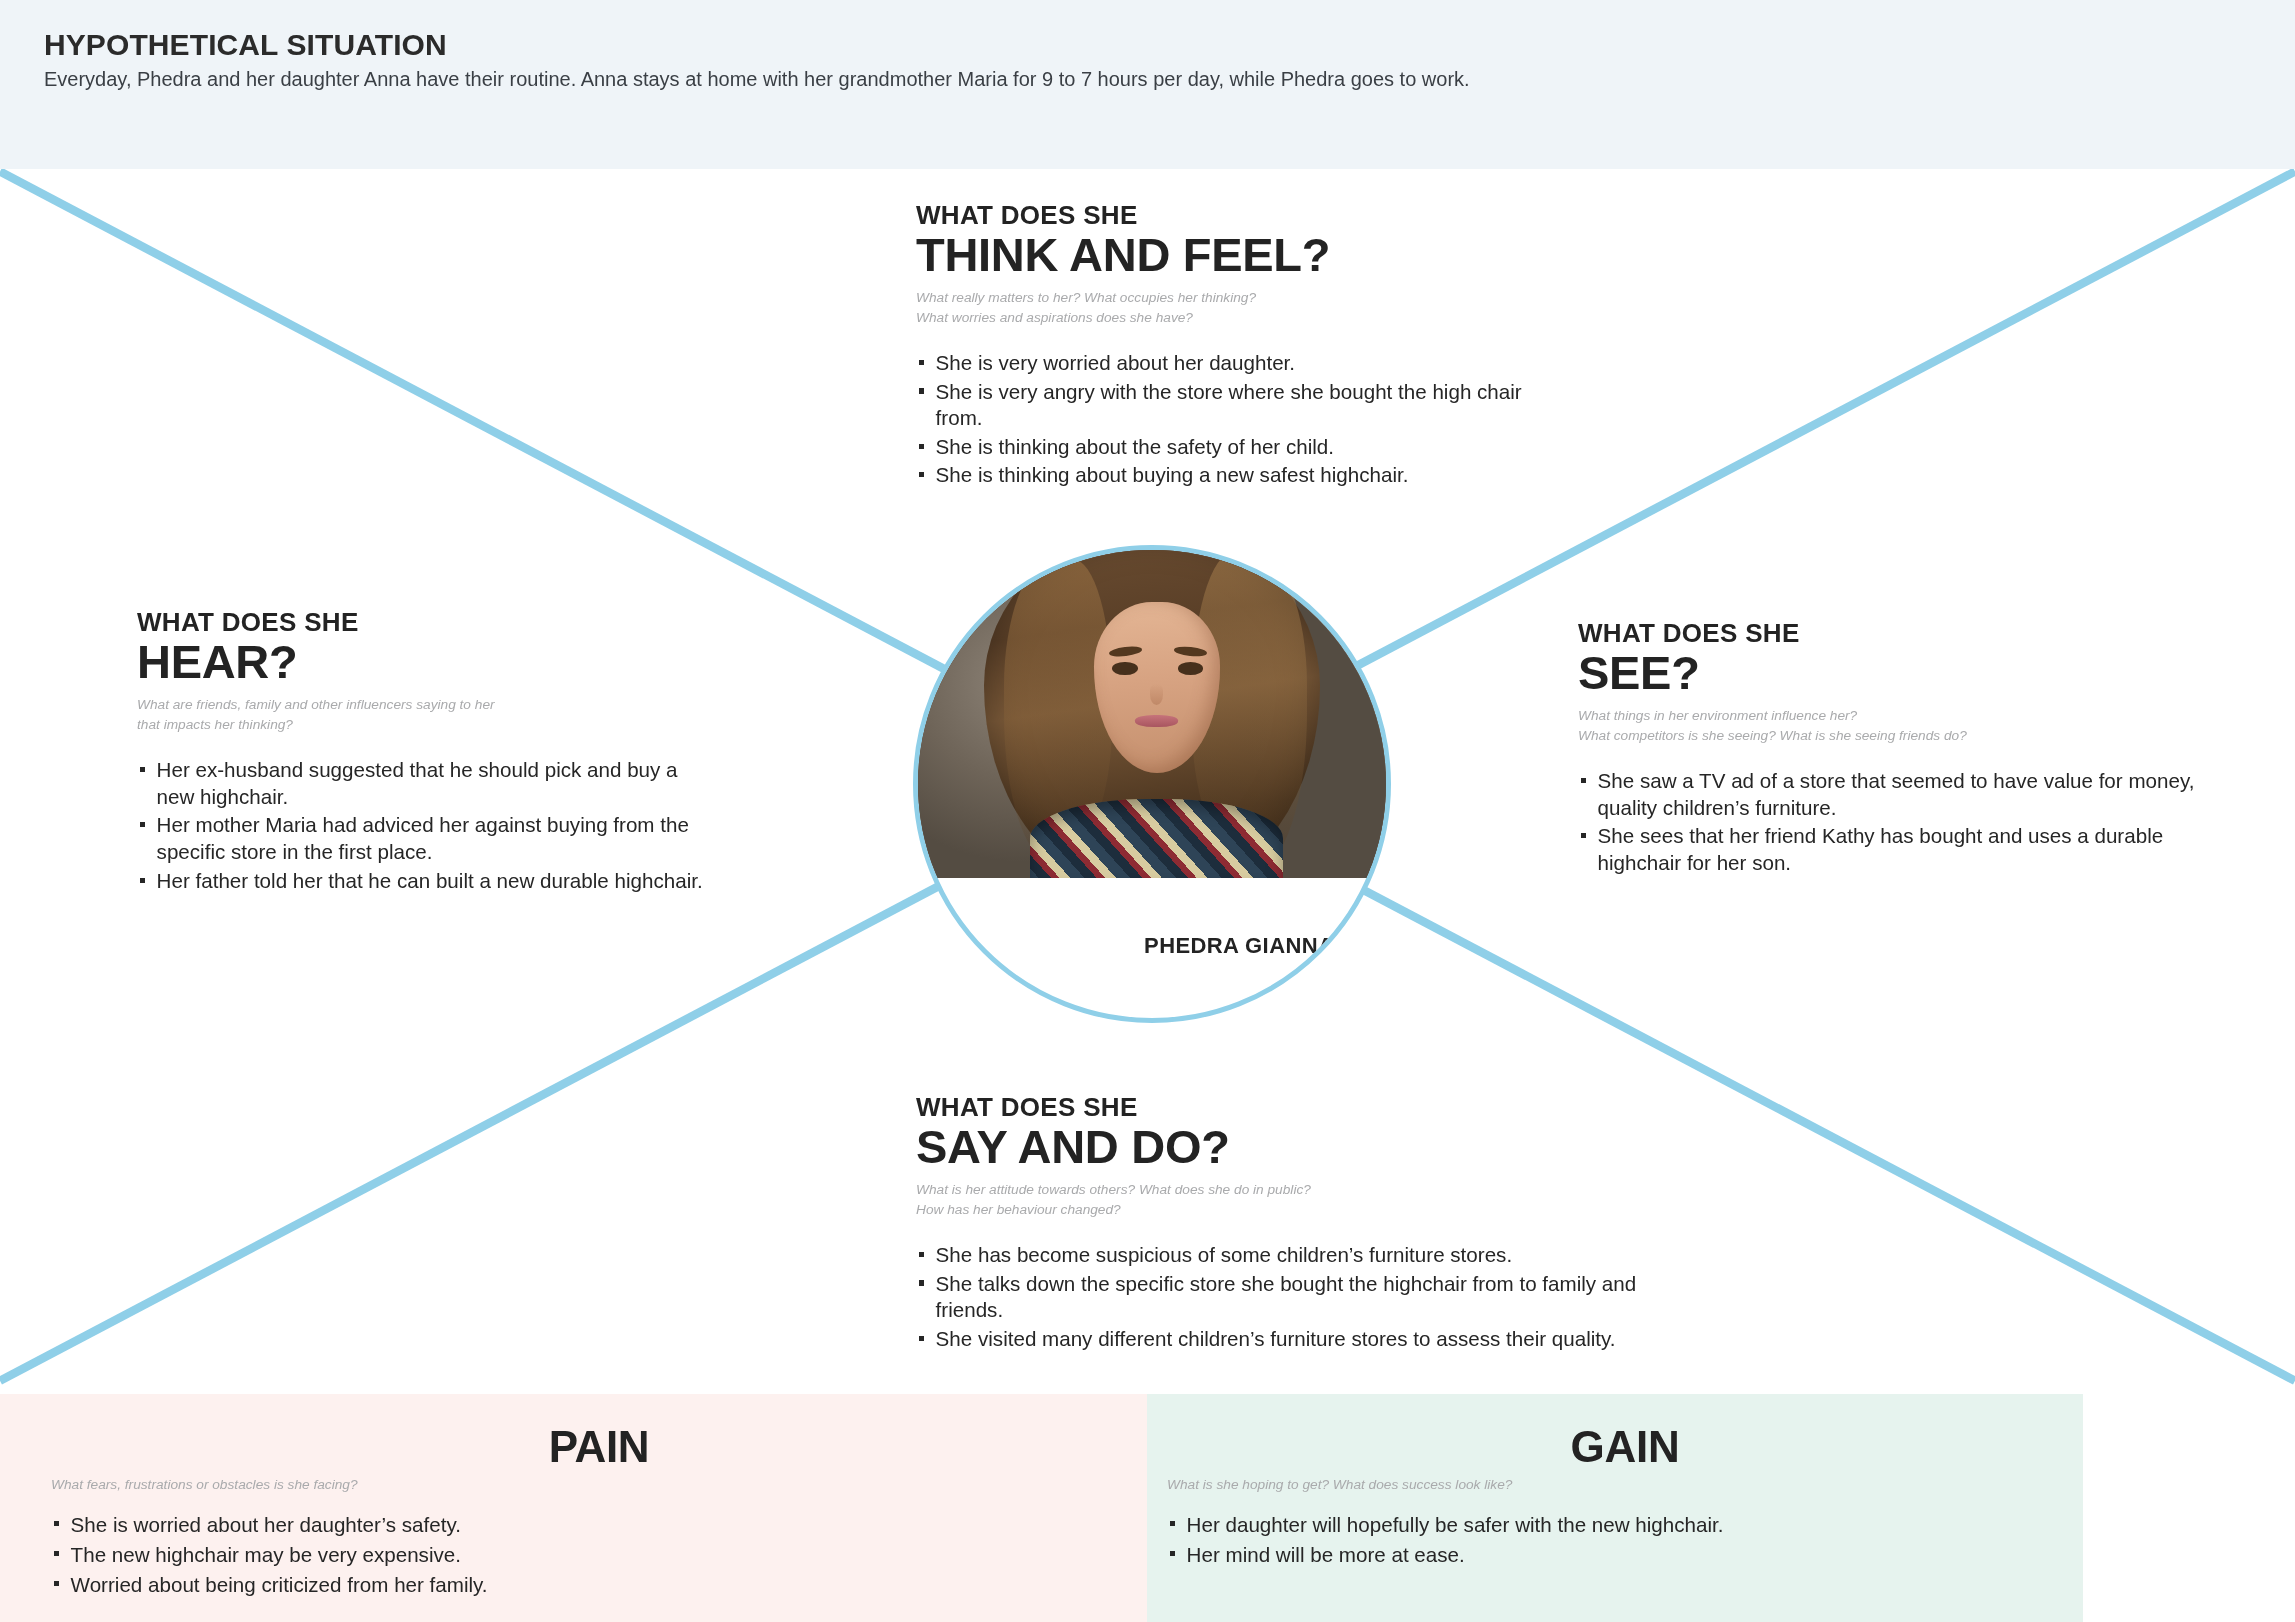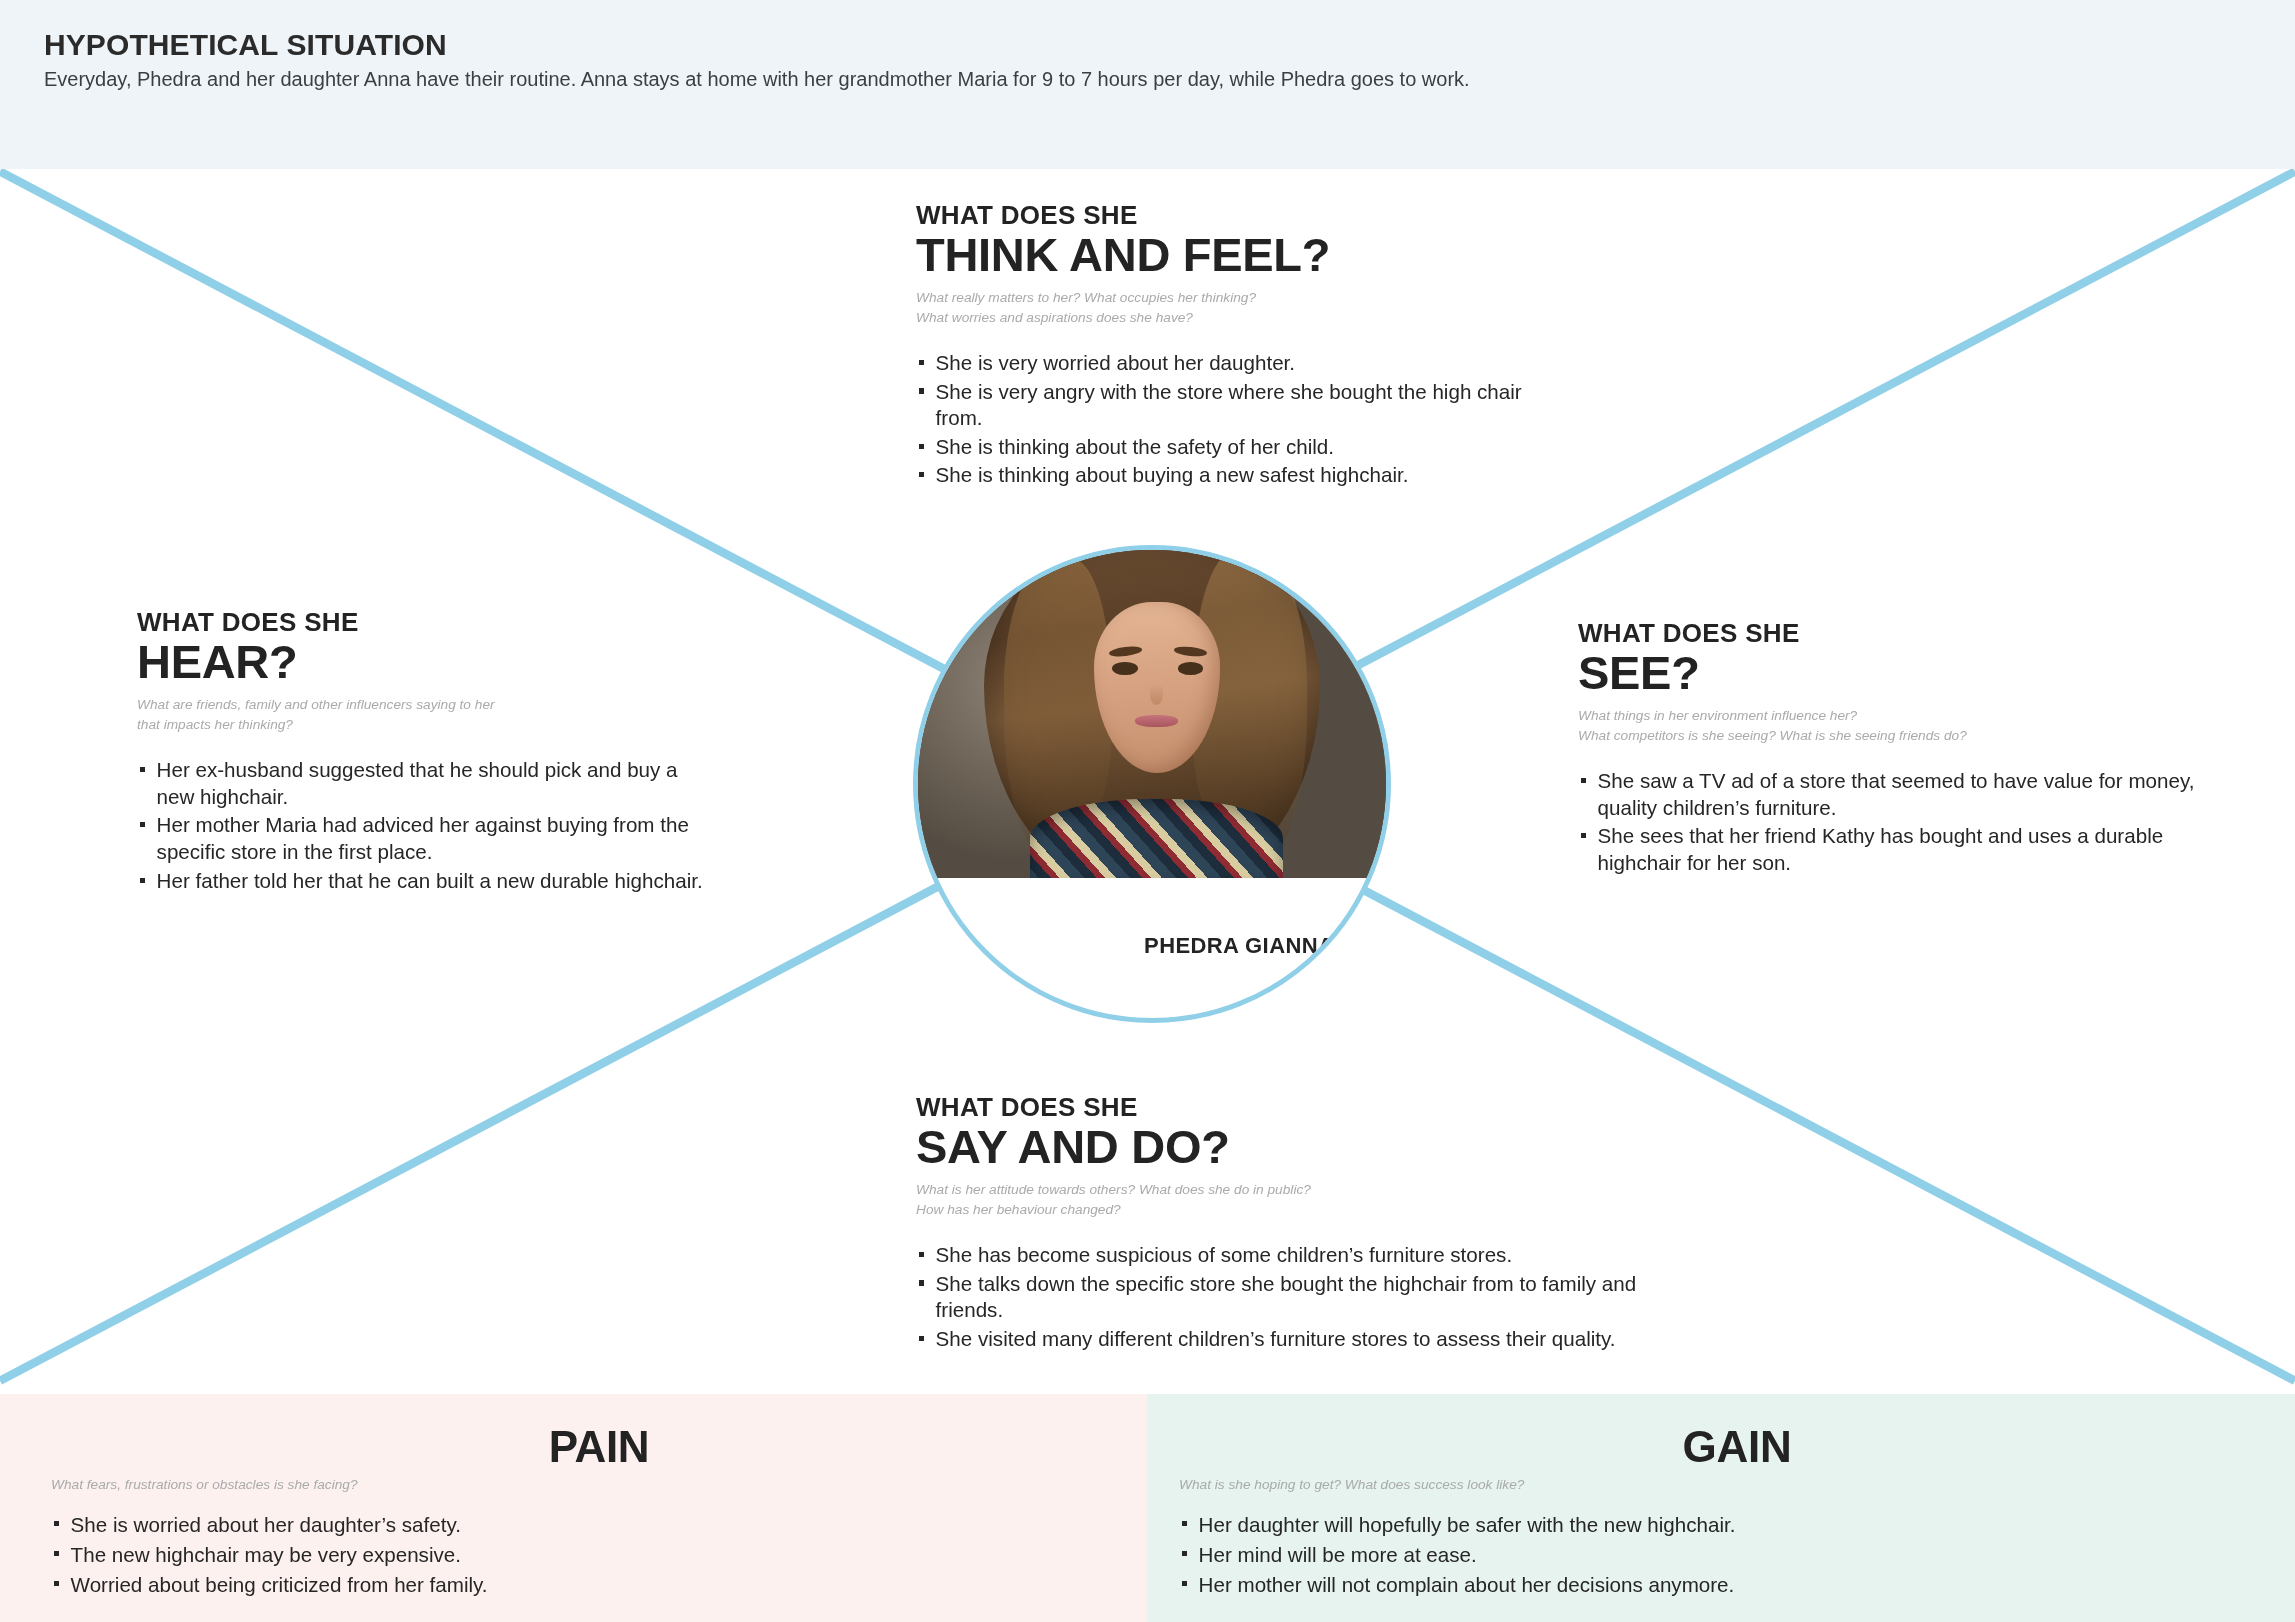--- a/index.html
+++ b/index.html
@@ -134,21 +134,21 @@
   .persona-role{ font-size:20px; color:#232323; margin-top:5.9px; }
   .persona-sub { font-size:20px; color:#232323; margin-top:5.9px; }
 
   
   .bottom{
     position:absolute; left:0; top:1394px; width:2295px; height:229px;
     display:flex; z-index:5;
   }
   .panel{ height:100%; padding:31px 0 0 51px; }
   .panel.pain{ width:1147px; background:#fdf1ef; }
-  .panel.gain{ width:1148px; background:#e6f3ee; padding-left:32px; }
+  .panel.gain{ width:936px; background:#e6f3ee; padding-left:20px; }
   .panel-title{
     font-size:44px; font-weight:bold; color:#232323;
     letter-spacing:-0.3px; line-height:1.0;text-align:center;
   }
   .panel-prompt{
     font-size:13.7px; font-style:italic; color:#a9aaac; margin-top:7.9px;
   }
   .panel .bullets{ margin-top:19.6px; }
   .panel .bullets li{ font-size:20.6px; line-height:1.33; margin-bottom:2.6px; }
 </style>
@@ -253,18 +253,17 @@
       <li>Worried about being criticized from her family.</li>
     </ul>
   </section>
 
   <section class="panel gain">
     <div class="panel-title">GAIN</div>
     <div class="panel-prompt">What is she hoping to get? What does success look like?</div>
     <ul class="bullets">
       <li>Her daughter will hopefully be safer with the new highchair.</li>
       <li>Her mind will be more at ease.</li>
-      <li>Her mother will not complain about her decisions anymore.</li>
     </ul>
   </section>
 
 </div>
 
 
 </body></html>

